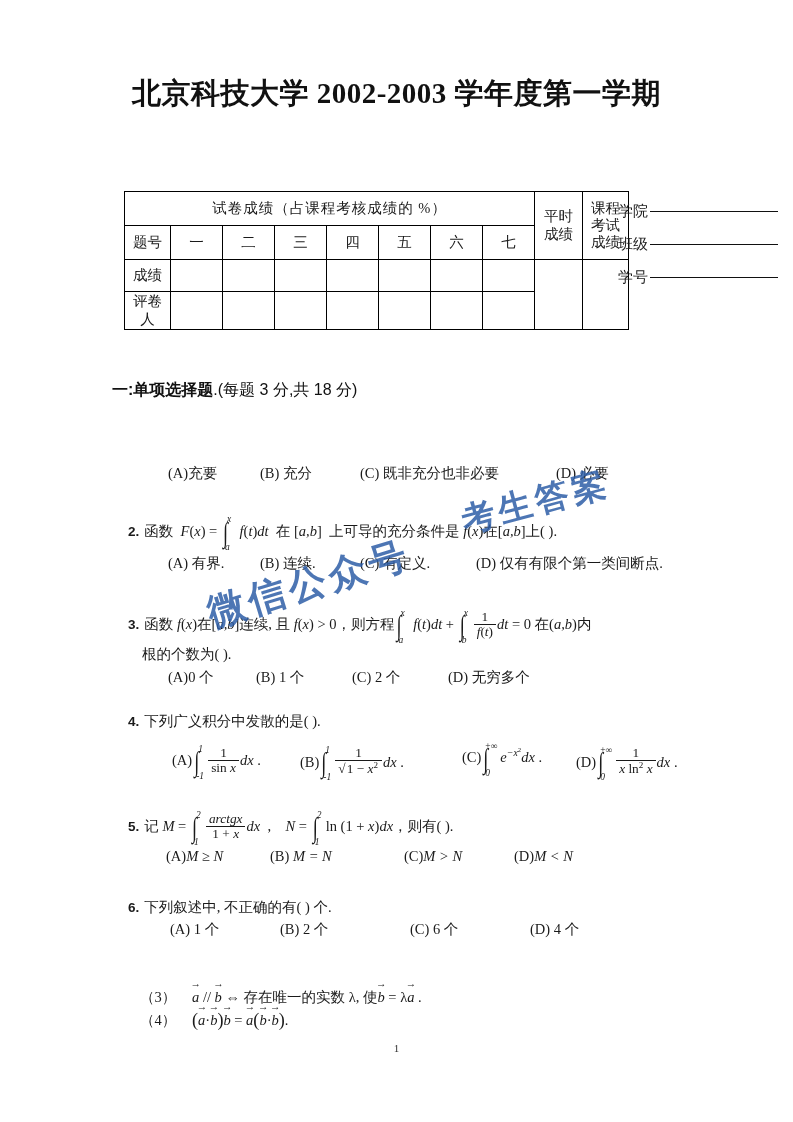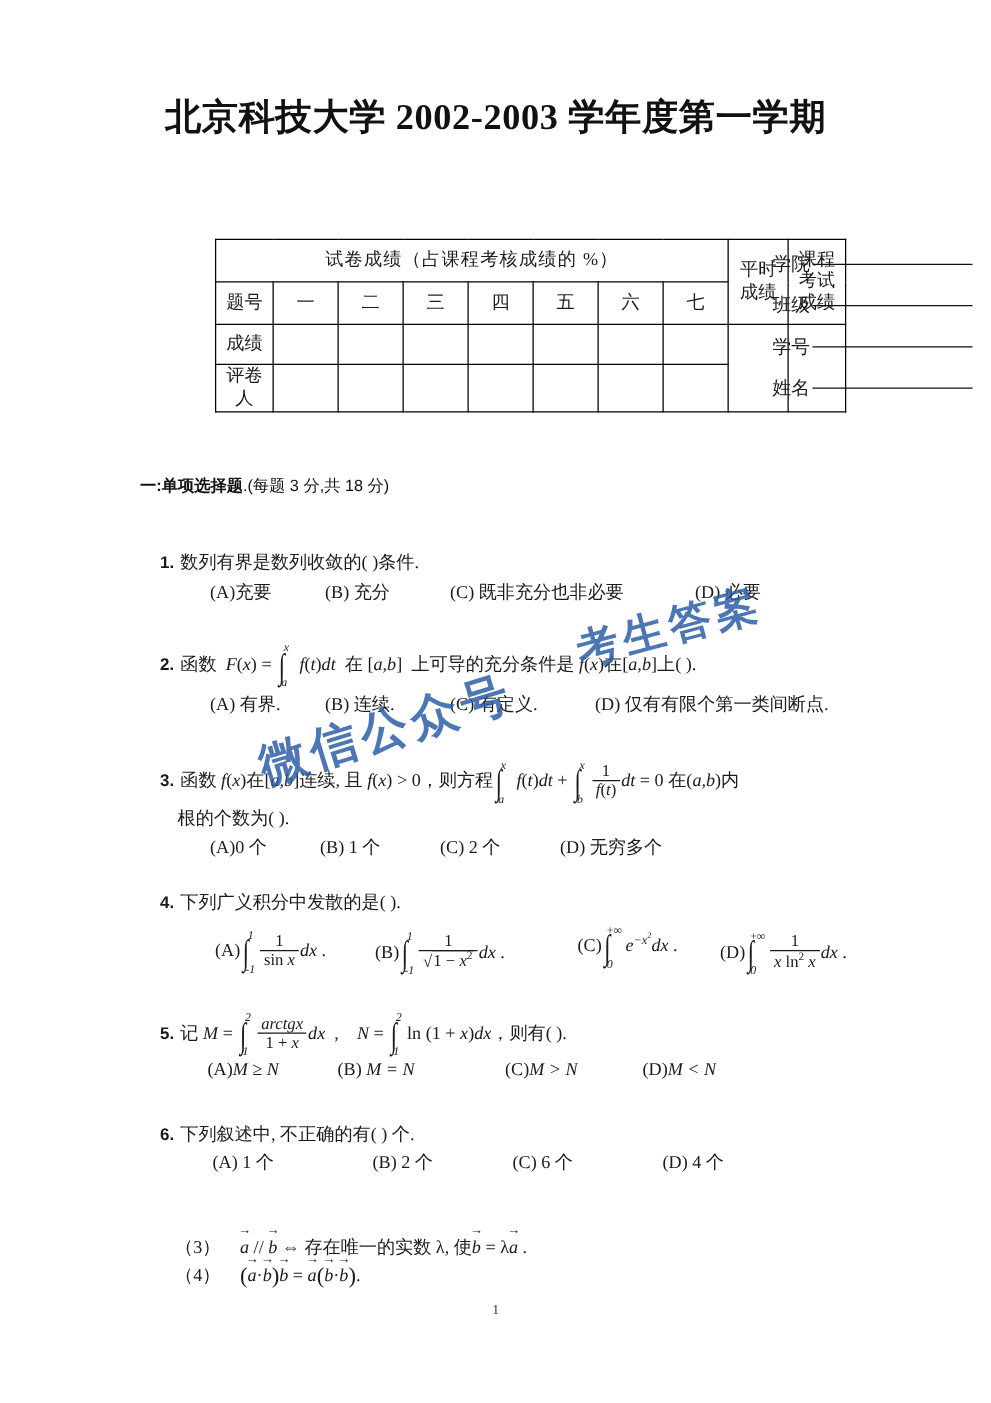--- a/index.html
+++ b/index.html
@@ -50,21 +50,20 @@
 
   
   .score-table {
     position: absolute;
     left: 124px;
     top: 191px;
     width: 479px;
     border-collapse: collapse;
     table-layout: fixed;
     font-size: 14.5px;
-    margin-left: 48px;
   }
   .score-table td {
     border: 1px solid #000;
     text-align: center;
     vertical-align: middle;
     padding: 0;
     color: #1a1a1a;
     line-height: 1.18;
   }
   .score-table .r-head { height: 34px; }
@@ -104,21 +103,21 @@
     margin-left: 2px;
     margin-bottom: 3px;
     height: 1px;
   }
 
   
   .section-head {
     position: absolute;
     left: 112px;
     top: 380px;
-    font-size: 13px;
+    font-size: 16px;
     font-weight: bold;
     font-family: "Liberation Sans", "DejaVu Sans", sans-serif;
     color: #111;
     white-space: nowrap;
   }
   .section-head .plain { font-weight: normal; }
 
   .q {
     position: absolute;
     left: 128px;
@@ -337,33 +336,26 @@
       <span class="info-line"></span>
     </div>
     <div class="info-row">
       <span class="info-label">班级</span>
       <span class="info-line"></span>
     </div>
     <div class="info-row">
       <span class="info-label">学号</span>
       <span class="info-line"></span>
     </div>
-    <div class="info-row">
-      <span class="info-label">姓名</span>
-      <span class="info-line"></span>
-    </div>
   </div>
 
   <div class="section-head">
     <span>一:单项选择题</span><span class="plain">.(每题 3 分,共 18 分)</span>
   </div>
 
-  <div class="q" style="top:440px">
-    <span class="q-num">1.</span><span class="q-text">数列有界是数列收敛的(      )条件.</span>
-  </div>
   <div class="opts" style="top:464px; left:168px;">
     <span class="opt" style="left:0px">(A)充要</span>
     <span class="opt" style="left:92px">(B) 充分</span>
     <span class="opt" style="left:192px">(C) 既非充分也非必要</span>
     <span class="opt" style="left:388px">(D) 必要</span>
   </div>
 
   <div class="q" style="top:522px">
     <span class="q-num">2.</span><span class="q-text"><span>函数</span>&nbsp;&nbsp;<span class="mi">F</span>(<span class="mi">x</span>) = <span class="intg"><span class="up">x</span><span class="sym">∫</span><span class="lo">a</span></span>&nbsp;<span class="mi">f</span>(<span class="mi">t</span>)<span class="mi">dt</span>&nbsp;&nbsp;在 [<span class="mi">a,b</span>]&nbsp;&nbsp;<span>上可导的充分条件是</span>&nbsp;<span class="mi">f</span>(<span class="mi">x</span>)<span>在</span>[<span class="mi">a,b</span>]<span>上(      ).</span></span>
   </div>
@@ -405,21 +397,21 @@
     <span class="opt" style="left:104px"><span>(B)</span>&nbsp;<span class="mi">M = N</span></span>
     <span class="opt" style="left:238px"><span>(C)</span><span class="mi">M &gt; N</span></span>
     <span class="opt" style="left:348px"><span>(D)</span><span class="mi">M &lt; N</span></span>
   </div>
 
   <div class="q" style="top:898px">
     <span class="q-num">6.</span><span class="q-text">下列叙述中, 不正确的有(     ) 个.</span>
   </div>
   <div class="opts" style="top:920px; left:170px;">
     <span class="opt" style="left:0px">(A) 1 个</span>
-    <span class="opt" style="left:128px">(B) 2 个</span>
+    <span class="opt" style="left:110px">(B) 2 个</span>
     <span class="opt" style="left:240px">(C) 6 个</span>
     <span class="opt" style="left:360px">(D) 4 个</span>
   </div>
 
   <div class="sub-item" style="top:988px">
     <span class="sub-idx">（3）</span><span><span class="mi vec">a</span>&nbsp;//&nbsp;<span class="mi vec">b</span> ⇔ <span>存在唯一的实数</span> λ, <span>使</span><span class="mi vec">b</span> = λ<span class="mi vec">a</span> .</span>
   </div>
   <div class="sub-item" style="top:1010px">
     <span class="sub-idx">（4）</span><span><span class="big-paren">(</span><span class="mi vec">a</span>·<span class="mi vec">b</span><span class="big-paren">)</span><span class="mi vec">b</span> = <span class="mi vec">a</span><span class="big-paren">(</span><span class="mi vec">b</span>·<span class="mi vec">b</span><span class="big-paren">)</span>.</span>
   </div>

